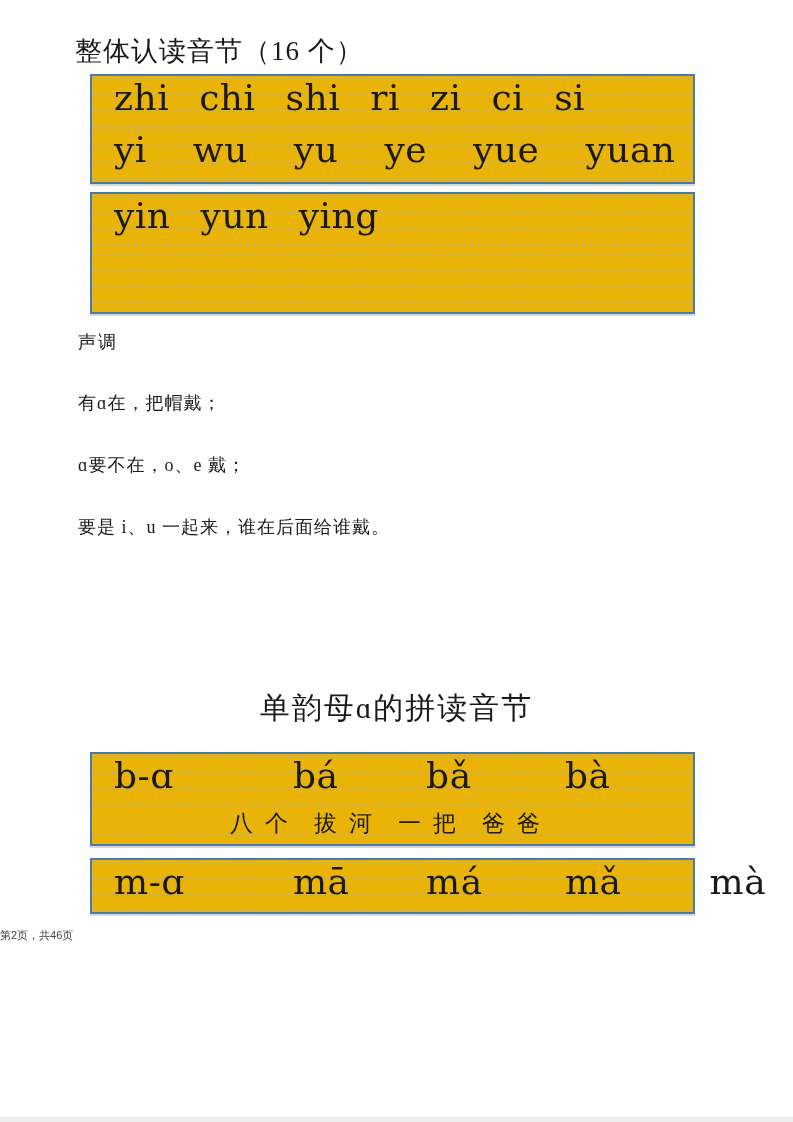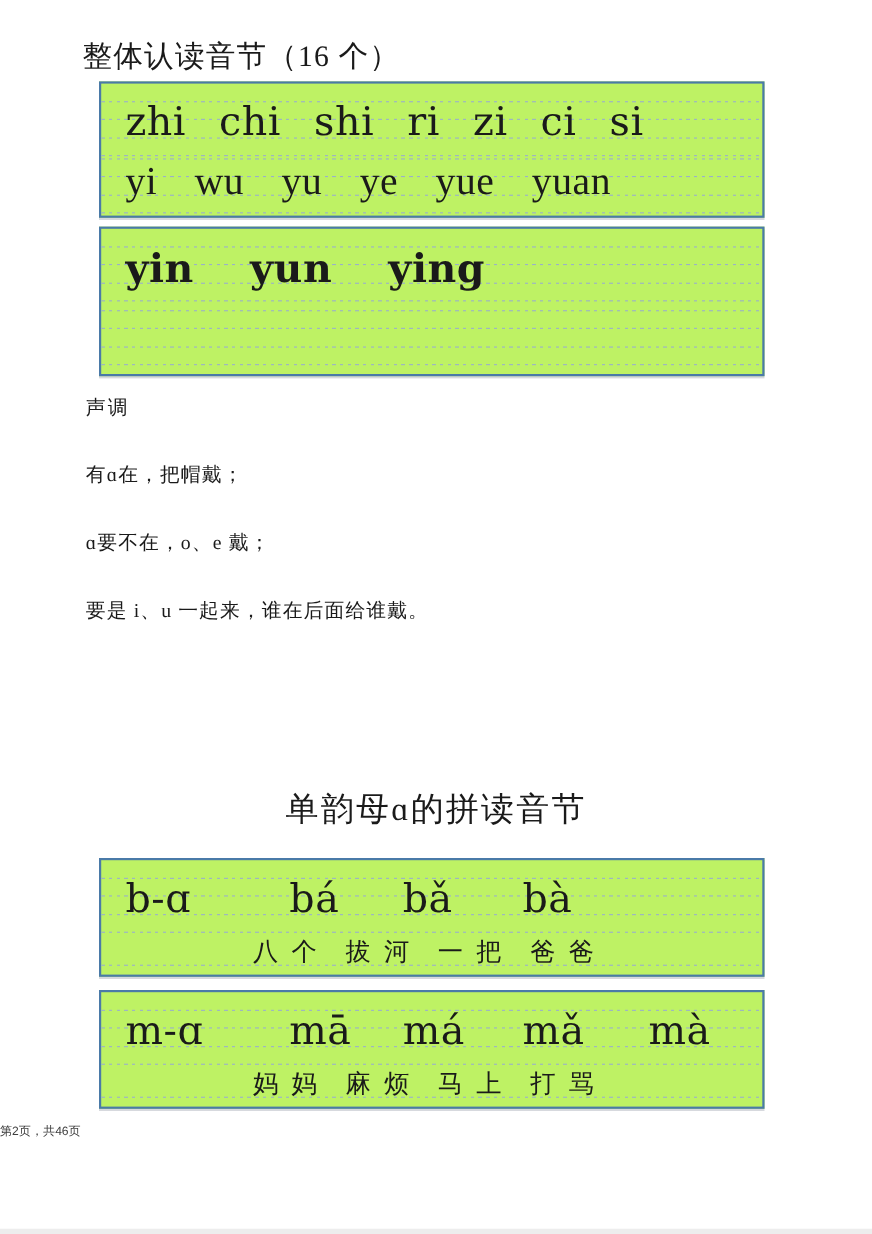--- a/index.html
+++ b/index.html
@@ -32,21 +32,21 @@
   .center-title{
     font-size:30px;font-weight:normal;line-height:36px;
     margin:148px 0 26px 0;text-align:center;letter-spacing:2px;
   }
 
   
   .pbox{
     width:605px;margin-left:90px;
     border:2px solid var(--box-border);
     box-shadow:0 2px 0 rgba(110,120,135,.28);
-    padding:16px 0 2px 0;background:#bef264;
+    padding:2px 0 2px 0;background:#eab308;
   }
   .pbox2{margin-top:8px;padding-bottom:8px;}
   .pbox2 .fl-group + .fl-group{margin-top:8px;}
   .spell{margin-top:0;margin-bottom:12px;padding-bottom:0;}
 
   .fl-group{
     position:relative;height:50px;
     background-image:
       repeating-linear-gradient(to right,var(--rule-line) 0 3px,transparent 3px 7px),
       repeating-linear-gradient(to right,var(--rule-line) 0 3px,transparent 3px 7px),
@@ -59,23 +59,23 @@
   .fl-group + .fl-group{margin-top:2px;}
 
   .fl-text{
     position:absolute;left:22px;right:6px;top:2px;
     font-size:36px;line-height:36px;letter-spacing:.5px;
     font-family:"DejaVu Serif","Liberation Serif",serif;
     white-space:nowrap;
   }
   .flex{display:flex;}
   .g30{gap:30px;}
-  .g46{gap:34px;font-family:Liberation Serif, serif;}
-  .g58{gap:51px;font-weight:bold;}
-  .grid5{display:grid;grid-template-columns:26% 18% 19% 20% 17%;}
+  .g46{gap:46px;}
+  .g58{gap:30px;}
+  .grid5{display:grid;grid-template-columns:26% 18% 19% 20% 17%;gap:30px;}
 
   
   .hanzi-row{
     position:relative;height:38px;
     background-image:repeating-linear-gradient(to right,var(--rule-line) 0 3px,transparent 3px 7px);
     background-size:100% 1px;background-repeat:no-repeat;
     background-position:0 29px;
   }
   .words{
     position:absolute;left:138px;top:6px;display:flex;gap:26px;
@@ -164,26 +164,18 @@
   <div class="pbox spell">
     <div class="fl-group">
       <div class="fl-text grid5">
         <span class="syl">m-ɑ</span>
         <span class="syl">mā</span>
         <span class="syl">má</span>
         <span class="syl">mǎ</span>
         <span class="syl">mà</span>
       </div>
     </div>
-    <div class="hanzi-row">
-      <div class="words">
-        <span class="word">妈妈</span>
-        <span class="word">麻烦</span>
-        <span class="word">马上</span>
-        <span class="word">打骂</span>
-      </div>
-    </div>
   </div>
 
   <div class="footer">第2页，共46页</div>
 
   <div class="bottom-edge"></div>
 </div>
 
 </body></html>

